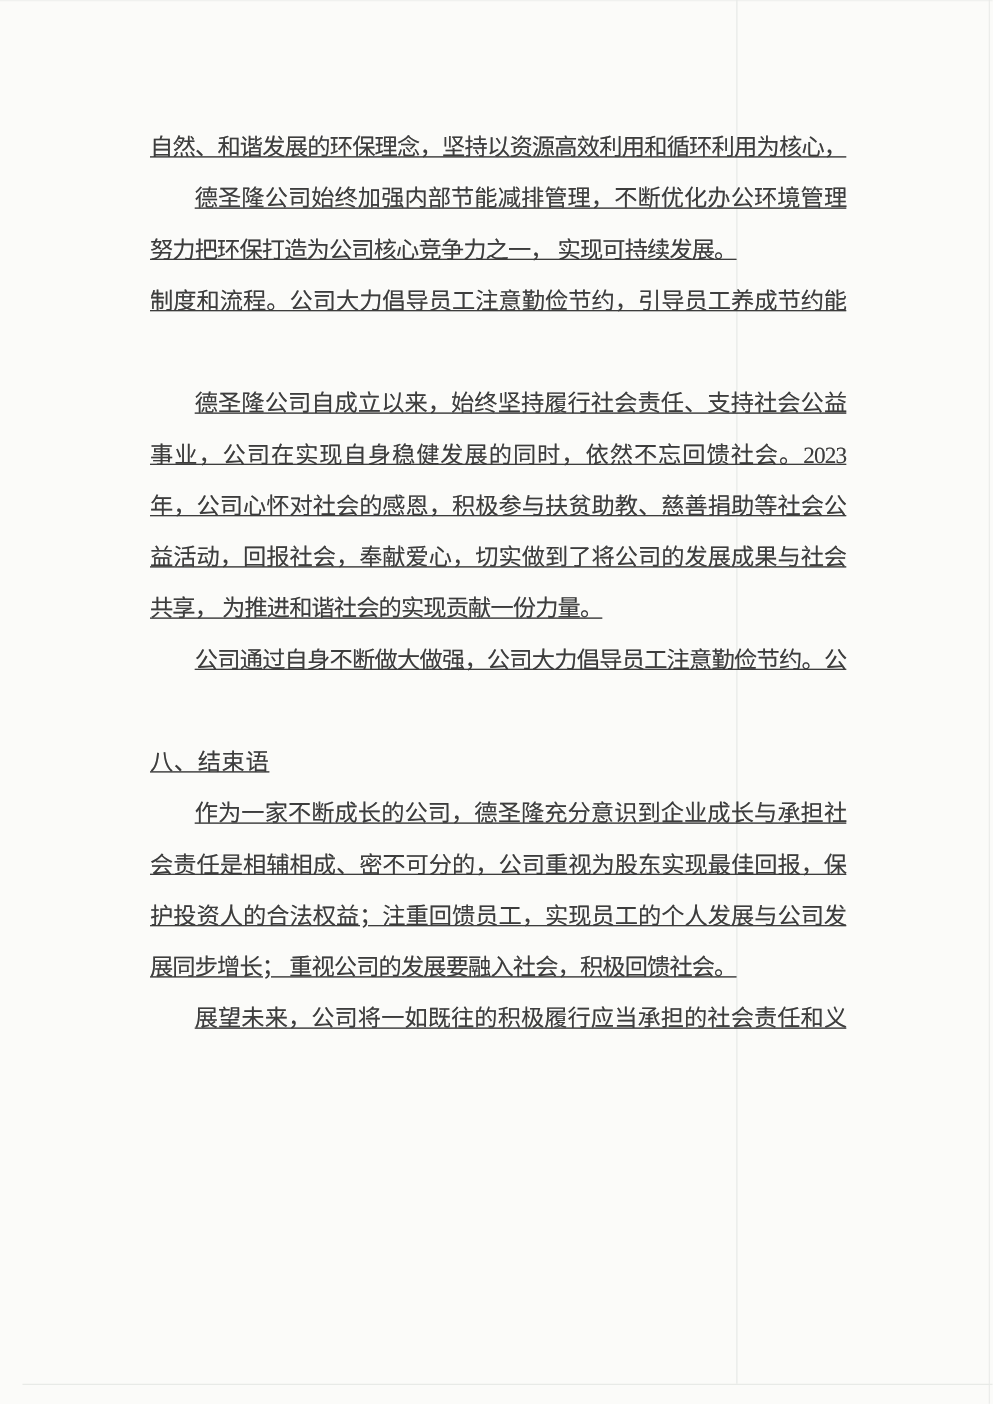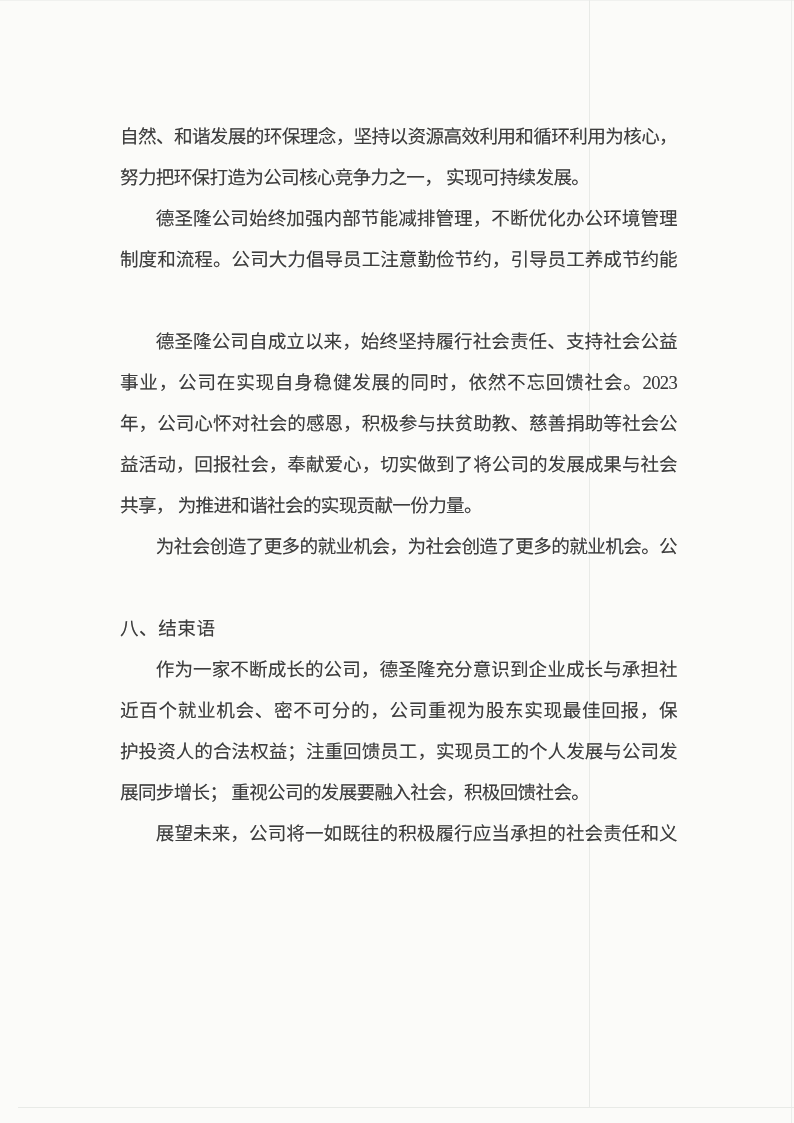--- a/index.html
+++ b/index.html
@@ -20,25 +20,26 @@
   }
   
   .artifact{position:absolute;pointer-events:none;}
   .artifact.vline{left:589px;top:0;width:1px;height:1107px;background:var(--scan);}
   .artifact.hline{left:18px;top:1107px;width:776px;height:1px;background:var(--scan);}
   .artifact.redge{left:791px;top:0;width:1px;height:1123px;background:var(--scan);opacity:.8;}
   .artifact.tline{left:0;top:0;width:794px;height:1px;background:var(--scan);opacity:.55;}
 
   
   .content{
-    position:absolute;left:120px;top:116px;width:557px;
+    position:absolute;left:120px;top:98px;width:557px;
     color:var(--fg);
     font-size:18.6px;
     letter-spacing:-0.7px;
     text-shadow:0 0 0.5px rgba(70,70,70,0.45);
+    text-decoration:underline;
   }
   .line{
     height:41px;line-height:41px;
     white-space:normal;
     overflow:visible;
   }
   .line.j{text-align:justify;text-align-last:justify;}
   .line.ind{text-indent:35.8px;}
   .line.h{letter-spacing:0.5px;}
   .line.s{}
@@ -46,31 +47,31 @@
 </head>
 <body>
 
 <div class="page">
   <div class="artifact tline"></div>
   <div class="artifact vline"></div>
   <div class="artifact hline"></div>
   <div class="artifact redge"></div>
   <div class="content">
       <div class="line j">自然、和谐发展的环保理念，坚持以资源高效利用和循环利用为核心，</div>
+      <div class="line j ind">德圣隆公司始终加强内部节能减排管理，不断优化办公环境管理</div>
       <div class="line">努力把环保打造为公司核心竞争力之一， 实现可持续发展。</div>
-      <div class="line j ind">德圣隆公司始终加强内部节能减排管理，不断优化办公环境管理</div>
       <div class="line j">制度和流程。公司大力倡导员工注意勤俭节约，引导员工养成节约能</div>
       <div class="line s"></div>
       <div class="line j ind">德圣隆公司自成立以来，始终坚持履行社会责任、支持社会公益</div>
       <div class="line j">事业，公司在实现自身稳健发展的同时，依然不忘回馈社会。2023</div>
       <div class="line j">年，公司心怀对社会的感恩，积极参与扶贫助教、慈善捐助等社会公</div>
       <div class="line j">益活动，回报社会，奉献爱心，切实做到了将公司的发展成果与社会</div>
       <div class="line">共享， 为推进和谐社会的实现贡献一份力量。</div>
-      <div class="line j ind">为社会创造了更多的就业机会，为社会创造了更多的就业机会。公</div>
+      <div class="line j ind">公司通过自身不断做大做强，公司大力倡导员工注意勤俭节约。公</div>
       <div class="line s"></div>
       <div class="line h">八、结束语</div>
       <div class="line j ind">作为一家不断成长的公司，德圣隆充分意识到企业成长与承担社</div>
-      <div class="line j">近百个就业机会、密不可分的，公司重视为股东实现最佳回报，保</div>
+      <div class="line j">会责任是相辅相成、密不可分的，公司重视为股东实现最佳回报，保</div>
       <div class="line j">护投资人的合法权益；注重回馈员工，实现员工的个人发展与公司发</div>
       <div class="line">展同步增长； 重视公司的发展要融入社会，积极回馈社会。</div>
       <div class="line j ind">展望未来，公司将一如既往的积极履行应当承担的社会责任和义</div>
     </div>
 </div>
 
 </body></html>

